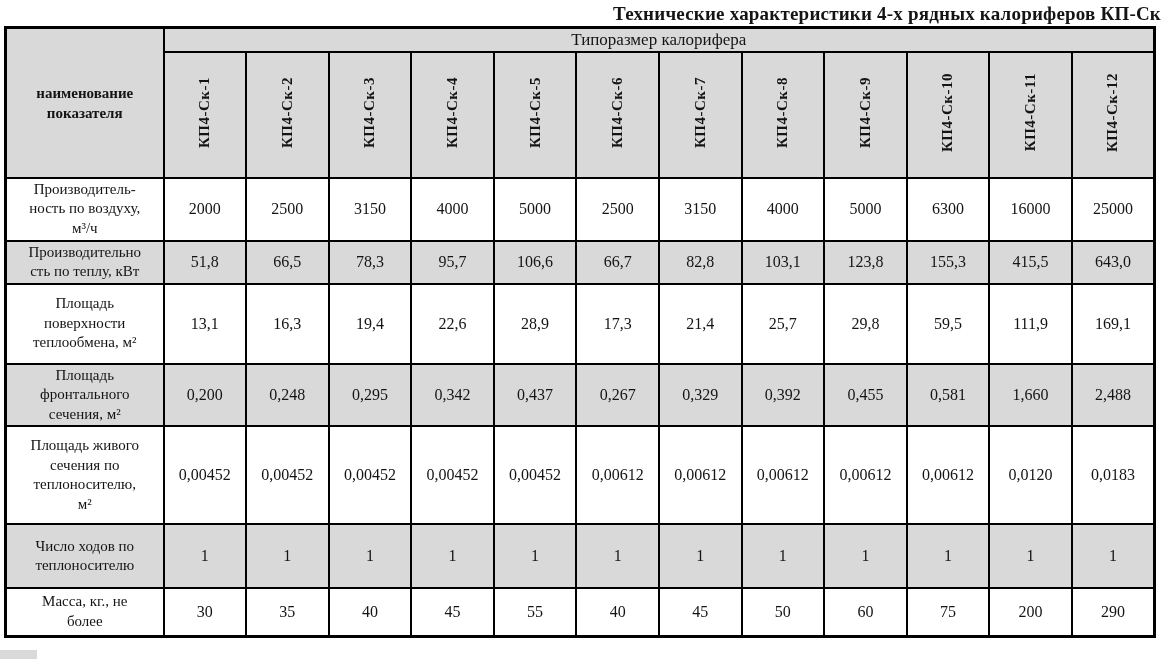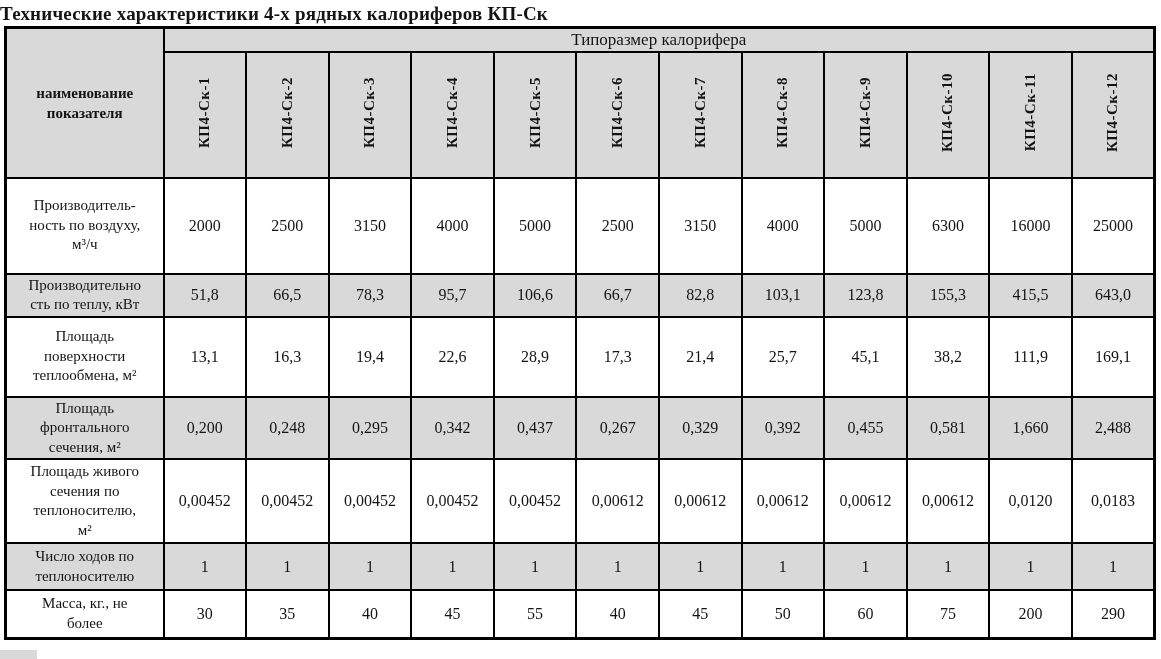--- a/index.html
+++ b/index.html
@@ -10,21 +10,21 @@
     background:#ffffff;
     font-family:"Liberation Serif","DejaVu Serif",serif;
     color:var(--text);
     position:relative;
     overflow:hidden;
   }
   .title {
     margin:3px 0 1px 0;
     font-size:19px;
     font-weight:bold;
-    text-align:left;
+    text-align:right;
     letter-spacing:0.2px;
   }
   table.spec {
     border-collapse:collapse;
     table-layout:fixed;
     width:1152px;
     margin-left:4px;
     border:3px solid var(--border);
   }
   table.spec th, table.spec td {
@@ -64,26 +64,26 @@
     font-weight:normal;
     white-space:pre-line;
     line-height:1.3;
     padding:1px 2px;
   }
   tbody td {
     font-size:16px;
     font-weight:normal;
   }
   tbody tr.shaded th, tbody tr.shaded td { background:var(--shade); }
-  tbody tr:nth-child(1){ height:96px; }
+  tbody tr:nth-child(1){ height:63px; }
   tbody tr:nth-child(2){ height:41px; }
   tbody tr:nth-child(3){ height:80px; }
   tbody tr:nth-child(4){ height:62px; }
-  tbody tr:nth-child(5){ height:84px; }
-  tbody tr:nth-child(6){ height:47px; }
+  tbody tr:nth-child(5){ height:98px; }
+  tbody tr:nth-child(6){ height:64px; }
   tbody tr:nth-child(7){ height:48px; }
   .corner-artifact {
     position:absolute;
     left:0; top:650px;
     width:37px; height:9px;
     background:var(--shade);
   }
 </style>
 </head>
 <body>
@@ -166,22 +166,22 @@
 поверхности
 теплообмена, м²</th>
         <td>13,1</td>
         <td>16,3</td>
         <td>19,4</td>
         <td>22,6</td>
         <td>28,9</td>
         <td>17,3</td>
         <td>21,4</td>
         <td>25,7</td>
-        <td>45,1</td>
-        <td>38,2</td>
+        <td>29,8</td>
+        <td>59,5</td>
         <td>111,9</td>
         <td>169,1</td>
       </tr>
       <tr class="shaded">
         <th class="rowlabel">Площадь
 фронтального
 сечения, м²</th>
         <td>0,200</td>
         <td>0,248</td>
         <td>0,295</td>

